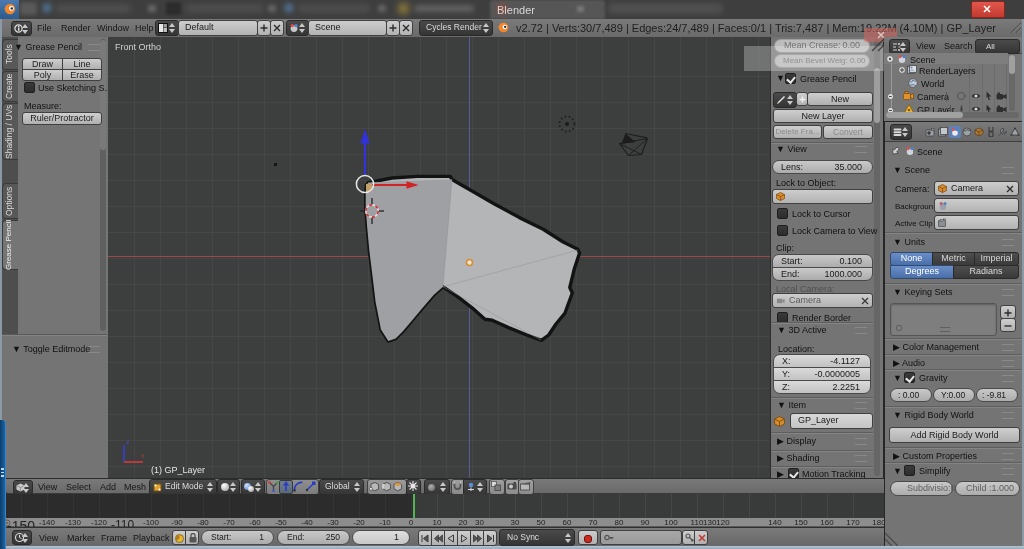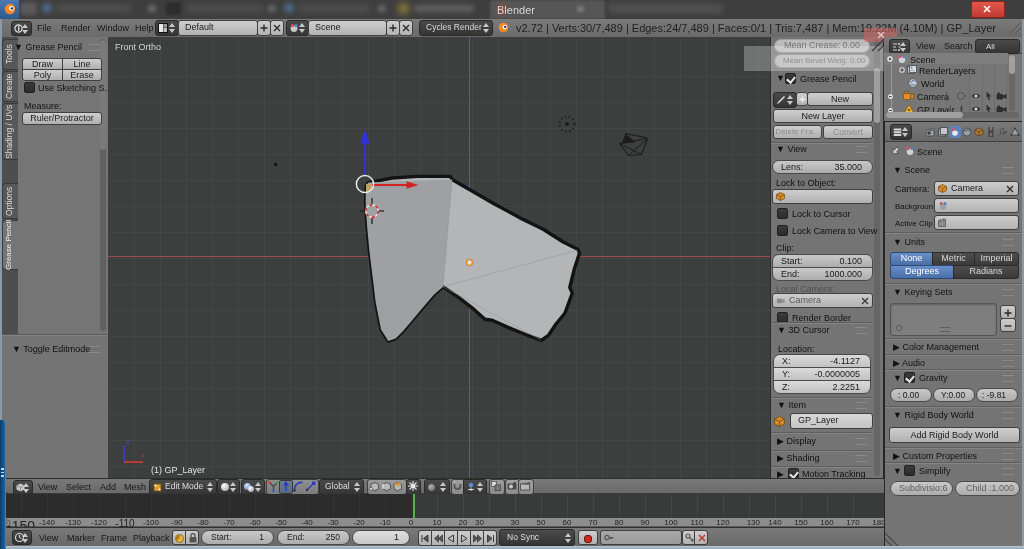--- a/index.html
+++ b/index.html
@@ -279,21 +279,21 @@
       </svg>
   <span style="margin-left:16px;color:#5a5a5a;line-height:12px;position:absolute">Camera</span>
   <svg class="ab" style="right:3px;top:3px" width="8" height="8" viewBox="0 0 8 8">
         <path d="M1 1 L7 7 M7 1 L1 7" stroke="#3a3a3a" stroke-width="1.3"></path>
       </svg>
  </div>
  <div class="chk" style="left:777px;top:312px"></div>
  <div class="ab hdr" style="left:792px;top:313px">Render Border</div>
  <div class="sep" style="top:322px;left:771px;width:102px"></div>
 
- <div class="ab hdr" style="left:777px;top:325px">▼ 3D Cursor</div>
+ <div class="ab hdr" style="left:777px;top:325px">▼ 3D Active</div>
  <div class="dots" style="left:855px;top:327px"></div>
  <div class="ab hdr" style="left:778px;top:344px">Location:</div>
  <div class="pill" style="left:773px;top:354px;width:96px;height:12px;line-height:12px;border-radius:7px 7px 0 0;background:linear-gradient(#dadada,#c2c2c2)"><span style="margin-left:8px">X:</span><span style="position:absolute;right:10px">-4.1127</span></div>
  <div class="pill" style="left:773px;top:367px;width:96px;height:12px;line-height:12px;border-radius:0;background:linear-gradient(#dadada,#c2c2c2)"><span style="margin-left:8px">Y:</span><span style="position:absolute;right:10px">-0.0000005</span></div>
  <div class="pill" style="left:773px;top:380px;width:96px;height:12px;line-height:12px;border-radius:0 0 7px 7px;background:linear-gradient(#dadada,#c2c2c2)"><span style="margin-left:8px">Z:</span><span style="position:absolute;right:10px">2.2251</span></div>
  <div class="sep" style="top:397px;left:771px;width:102px"></div>
 
  <div class="ab hdr" style="left:777px;top:400px">▼ Item</div>
  <div class="dots" style="left:855px;top:402px"></div>
  <svg class="ab" style="left:774px;top:416px" width="11" height="11" viewBox="0 0 10 10">
@@ -440,21 +440,21 @@
  <div class="ab" style="left:2px;top:518px;width:882px;height:9px;background:#8d8d8d;border-bottom:1px solid #5a5a5a;box-sizing:border-box"></div>
  <svg class="ab" style="left:3px;top:519px" width="8" height="8" viewBox="0 0 8 8">
       <circle cx="4" cy="4" r="3" fill="none" stroke="#5a5a5a" stroke-width="1"></circle>
       <circle cx="4" cy="4" r="1" fill="#8a5a3a"></circle>
     </svg>
  <div id="rulernums" style="position:absolute;left:0;top:518px;height:9px;width:884px;overflow:hidden">
       <span style="position:absolute;left:7px;top:0;width:28px;text-align:center;font-size:14px;color:#222">-150</span>
       <span style="position:absolute;left:33px;top:0;width:28px;text-align:center;font-size:8px;color:#222">-140</span>
       <span style="position:absolute;left:59px;top:0;width:28px;text-align:center;font-size:8px;color:#222">-130</span>
       <span style="position:absolute;left:85px;top:0;width:28px;text-align:center;font-size:8px;color:#222">-120</span>
-      <span style="position:absolute;left:111px;top:0;width:28px;text-align:center;font-size:10px;color:#222">-110</span>
+      <span style="position:absolute;left:111px;top:0;width:28px;font-size:12px;color:#222">-110</span>
       <span style="position:absolute;left:137px;top:0;width:28px;text-align:center;font-size:8px;color:#222">-100</span>
       <span style="position:absolute;left:163px;top:0;width:28px;text-align:center;font-size:8px;color:#222">-90</span>
       <span style="position:absolute;left:189px;top:0;width:28px;text-align:center;font-size:8px;color:#222">-80</span>
       <span style="position:absolute;left:215px;top:0;width:28px;text-align:center;font-size:8px;color:#222">-70</span>
       <span style="position:absolute;left:241px;top:0;width:28px;text-align:center;font-size:8px;color:#222">-60</span>
       <span style="position:absolute;left:267px;top:0;width:28px;text-align:center;font-size:8px;color:#222">-50</span>
       <span style="position:absolute;left:293px;top:0;width:28px;text-align:center;font-size:8px;color:#222">-40</span>
       <span style="position:absolute;left:319px;top:0;width:28px;text-align:center;font-size:8px;color:#222">-30</span>
       <span style="position:absolute;left:345px;top:0;width:28px;text-align:center;font-size:8px;color:#222">-20</span>
       <span style="position:absolute;left:371px;top:0;width:28px;text-align:center;font-size:8px;color:#222">-10</span>
@@ -464,21 +464,21 @@
       <span style="position:absolute;left:475px;top:0;width:28px;text-align:left;font-size:8px;color:#222">30</span>
       <span style="position:absolute;left:501px;top:0;width:28px;text-align:center;font-size:8px;color:#222">30</span>
       <span style="position:absolute;left:527px;top:0;width:28px;text-align:center;font-size:8px;color:#222">50</span>
       <span style="position:absolute;left:553px;top:0;width:28px;text-align:center;font-size:8px;color:#222">60</span>
       <span style="position:absolute;left:579px;top:0;width:28px;text-align:center;font-size:8px;color:#222">70</span>
       <span style="position:absolute;left:605px;top:0;width:28px;text-align:center;font-size:8px;color:#222">80</span>
       <span style="position:absolute;left:631px;top:0;width:28px;text-align:center;font-size:8px;color:#222">90</span>
       <span style="position:absolute;left:657px;top:0;width:28px;text-align:center;font-size:8px;color:#222">100</span>
       <span style="position:absolute;left:683px;top:0;width:28px;text-align:center;font-size:8px;color:#222">110</span>
       <span style="position:absolute;left:709px;top:0;width:28px;text-align:center;font-size:8px;color:#222">120</span>
-      <span style="position:absolute;left:732px;top:0;width:28px;text-align:right;font-size:8px;color:#222">130</span>
+      <span style="position:absolute;left:703px;top:0;width:28px;text-align:left;font-size:8px;color:#222">130</span>
       <span style="position:absolute;left:761px;top:0;width:28px;text-align:center;font-size:8px;color:#222">140</span>
       <span style="position:absolute;left:787px;top:0;width:28px;text-align:center;font-size:8px;color:#222">150</span>
       <span style="position:absolute;left:813px;top:0;width:28px;text-align:center;font-size:8px;color:#222">160</span>
       <span style="position:absolute;left:839px;top:0;width:28px;text-align:center;font-size:8px;color:#222">170</span>
       <span style="position:absolute;left:865px;top:0;width:28px;text-align:center;font-size:8px;color:#222">180</span>
     </div>
 
  <div class="ab" style="left:2px;top:527px;width:882px;height:19px;background:linear-gradient(#7a7a7a,#686868);border-top:1px solid #303030;box-sizing:border-box"></div>
  <div class="dd" style="left:12px;top:530px;width:18px;height:13px">
   <svg class="ab" style="left:2px;top:2px" width="9" height="9" viewBox="0 0 9 9">
@@ -827,21 +827,21 @@
  <div class="dots" style="left:1002px;top:412px"></div>
  <div class="btn" style="left:889px;top:427px;width:129px;height:14px;line-height:14px">Add Rigid Body World</div>
  <div class="sep" style="top:447px;left:885px;width:138px"></div>
  <div class="ab hdr" style="left:893px;top:451px">▶ Custom Properties</div>
  <div class="dots" style="left:1002px;top:453px"></div>
  <div class="sep" style="top:462px;left:885px;width:138px"></div>
  <div class="ab hdr" style="left:893px;top:466px">▼</div>
  <div class="chk" style="left:904px;top:465px"></div>
  <div class="ab hdr" style="left:919px;top:466px">Simplify</div>
  <div class="dots" style="left:1002px;top:468px"></div>
- <div class="pill" style="left:890px;top:481px;width:61px;height:13px;line-height:13px;color:#606060"><span style="margin-left:8px">Subdivisio:6</span></div>
+ <div class="pill" style="left:890px;top:481px;width:61px;height:13px;line-height:13px;color:#606060"><span style="margin-left:16px">Subdivisio:6</span></div>
  <div class="pill" style="left:955px;top:481px;width:63px;height:13px;line-height:13px;color:#606060"><span style="margin-left:10px">Child :1.000</span></div>
  <svg class="grip" style="left:885px;top:532px" width="14" height="14" viewBox="0 0 14 14">
       <path d="M0 1 L13 14 M0 7 L7 14" stroke="#2e2e2e" stroke-width="1.4"></path>
     </svg>
 </div>
 
 <div id="borders">
  <div class="ab" style="left:0;top:19px;width:2px;height:530px;background:#8b9aa5"></div>
  <div class="ab" style="left:1022px;top:19px;width:2px;height:530px;background:#8b9aa5"></div>
  <div class="ab" style="left:0;top:546px;width:1024px;height:3px;background:linear-gradient(#b8c8d4,#93a8b8)"></div>

